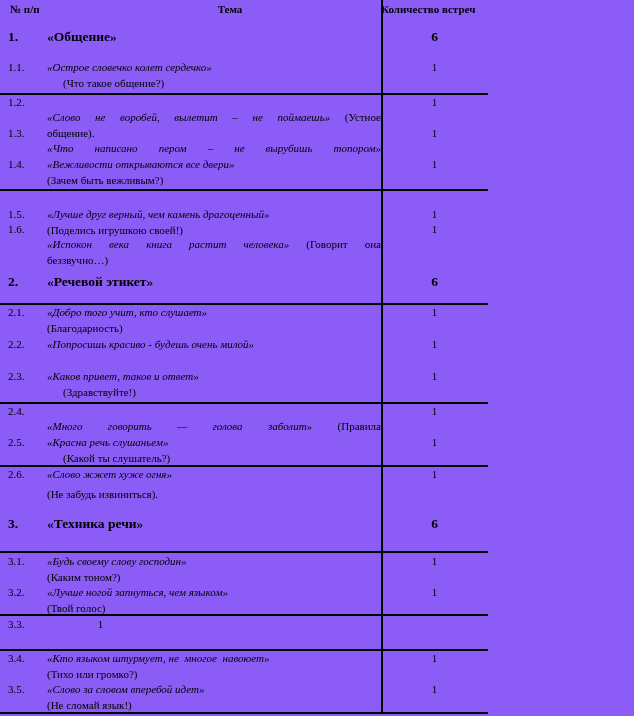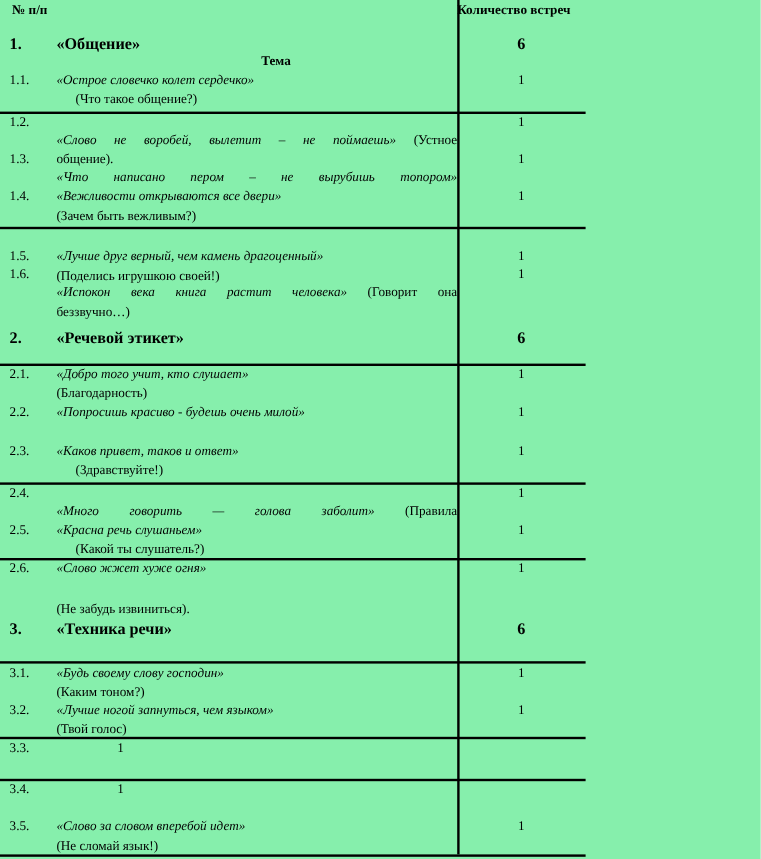--- a/index.html
+++ b/index.html
@@ -1,20 +1,20 @@
 <!DOCTYPE html>
 <html><head>
 <meta charset="utf-8">
 <style>
   html, body { margin: 0; padding: 0; background: #fff; }
   .page {
     position: relative;
     width: 634px;
     height: 716px;
-    background: #86efac;
+    background: #8b5cf6;
     font-family: "Liberation Serif", "DejaVu Serif", serif;
     color: #000;
     overflow: hidden;
   }
   .vline {
     position: absolute;
     left: 381px;
     top: 0;
     width: 1.5px;
     height: 712px;
@@ -29,21 +29,21 @@
   }
   .hdr {
     position: absolute;
     top: 3px;
     font-weight: bold;
     font-size: 11px;
     line-height: 13px;
     white-space: nowrap;
   }
   .hdr-num   { left: 10px; }
-  .hdr-theme { left: 47px; width: 366px; text-align: center; margin-top: 42px; }
+  .hdr-theme { left: 47px; width: 366px; text-align: center; }
   .hdr-count { left: 381px; width: 107px; text-align: left; }
   .row {
     position: absolute;
     left: 0;
     width: 490px;
     display: flex;
     align-items: flex-start;
     font-size: 11px;
     line-height: 15.5px;
   }
@@ -185,21 +185,21 @@
       <div class="t1"><span class="q">«Красна речь слушаньем»</span><span></span></div>
       <div class="t2 ind">(Какой ты слушатель?)</div>
     </div>
     <div class="c-count">1</div>
   </div>
 
   <div class="row" style="top:467px">
     <div class="c-num">2.6.</div>
     <div class="c-theme">
       <div class="t1"><span class="q">«Слово жжет хуже огня»</span><span></span></div>
-      <div class="t2" style="margin-top:18px">(Не забудь извиниться).</div>
+      <div class="t2" style="margin-top:4px">(Не забудь извиниться).</div>
     </div>
     <div class="c-count">1</div>
   </div>
 
   <div class="row section" style="top:516px">
     <div class="c-num">3.</div>
     <div class="c-theme">
         <div class="t1">«Техника речи»</div>
       </div>
     <div class="c-count">6</div>
@@ -223,20 +223,24 @@
     <div class="c-count">1</div>
   </div>
 
   <div class="row" style="top:617px">
     <div class="c-num">3.3.</div>
     <div class="c-count">1</div>
   </div>
 
   <div class="row" style="top:651px">
     <div class="c-num">3.4.</div>
+    <div class="c-theme">
+      <div class="t1 pre"><span class="q">«Кто языком штурмует, не  многое  навоюет»</span><span></span></div>
+      <div class="t2">(Тихо или громко?)</div>
+    </div>
     <div class="c-count">1</div>
   </div>
 
   <div class="row" style="top:682px">
     <div class="c-num">3.5.</div>
     <div class="c-theme">
       <div class="t1"><span class="q">«Слово за словом вперебой идет»</span><span></span></div>
       <div class="t2">(Не сломай язык!)</div>
     </div>
     <div class="c-count">1</div>

